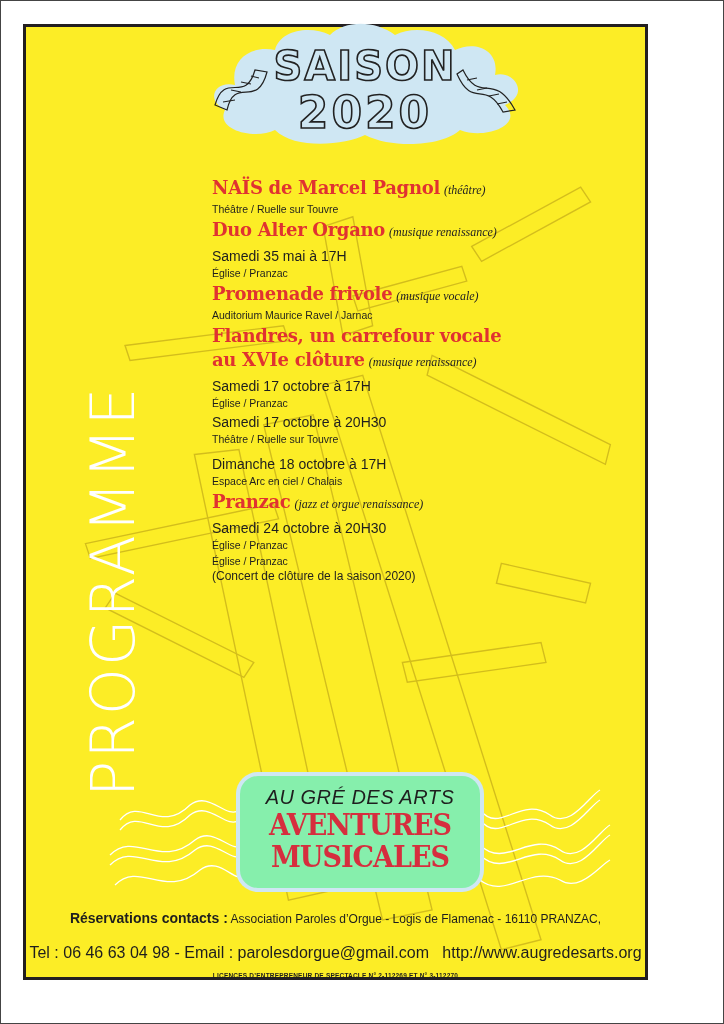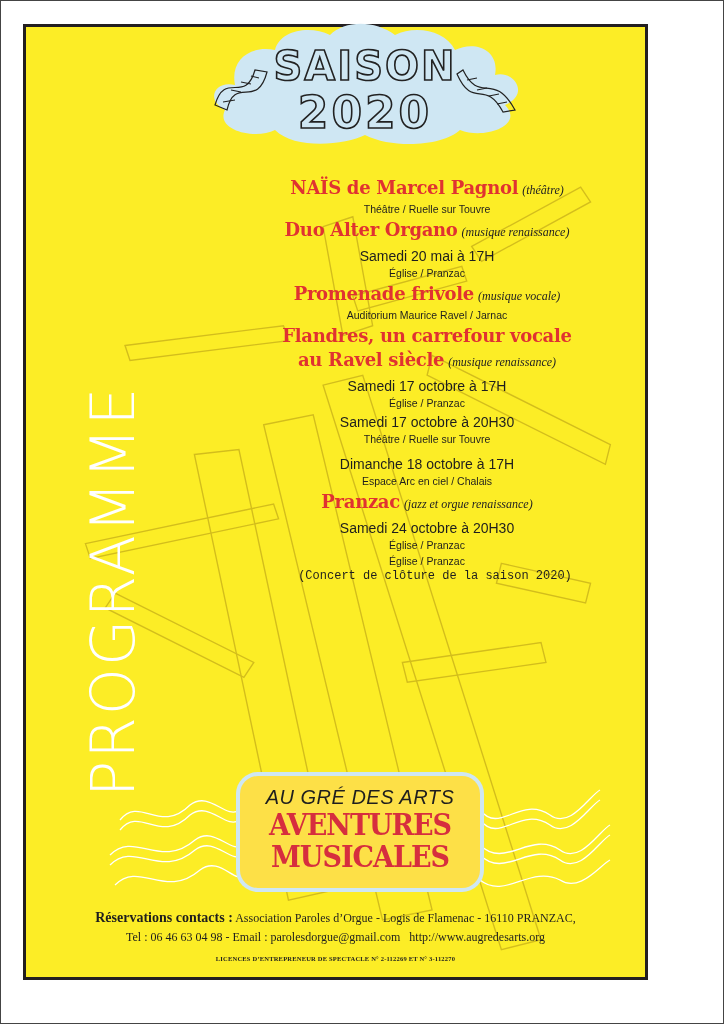--- a/index.html
+++ b/index.html
@@ -3,34 +3,34 @@
 <meta charset="utf-8">
 <style>
   html, body { margin:0; padding:0; }
   body { width:724px; height:1024px; background:#ffffff; position:relative; overflow:hidden; font-family:"DejaVu Sans", sans-serif; }
   .page-frame { position:absolute; left:0; top:0; width:722px; height:1022px; border:1px solid #444; }
   .poster-bg { position:absolute; left:23px; top:24px; width:625px; height:956px; background:#fced26; border:3px solid #231f20; box-sizing:border-box; overflow:hidden; }
   .sketch { position:absolute; left:0; top:0; width:100%; height:100%; pointer-events:none; }
   .header-cloud { position:absolute; left:195px; top:10px; width:340px; height:140px; }
   .vertical-title { position:absolute; left:52px; top:770px; transform-origin:0 0; transform:rotate(-90deg); font-family:"DejaVu Sans", sans-serif; font-weight:200; font-size:60px; letter-spacing:2px; color:#ffffff; white-space:nowrap; font-stretch:condensed; }
   .program { position:absolute; left:212px; top:176px; width:430px; }
-  .event { margin-bottom:2px;text-align:center; }
+  .event { margin-bottom:2px; }
   .ev-title { font-family:"DejaVu Serif", serif; font-weight:bold; color:#e03231; font-size:18px; line-height:24px; white-space:nowrap; letter-spacing:-0.3px; }
   .ev-genre { font-family:"Liberation Serif", serif; font-style:italic; font-weight:normal; color:#222; font-size:12px; margin-left:4px; letter-spacing:0; }
   .ev-date { font-family:"Liberation Sans", sans-serif; color:#1e1e1e; font-size:14px; line-height:20px; margin-top:2px; }
   .ev-venue { font-family:"Liberation Sans", sans-serif; font-weight:normal; color:#1e1e1e; font-size:10.5px; line-height:14px; }
-  .ev-note { font-family:Liberation Mono, monospace; color:#1e1e1e; font-size:12px; line-height:16px;margin-left:16px; }
+  .ev-note { font-family:Liberation Sans, sans-serif; color:#1e1e1e; font-size:12px; line-height:16px; }
   .gap { height:6px; }
-  .brand { position:absolute; left:240px; top:776px; width:240px; height:112px; background:#fde047; border-radius:18px; box-shadow:0 0 0 4px #cfe7f3; text-align:center; }
+  .brand { position:absolute; left:240px; top:776px; width:240px; height:112px; background:#86efac; border-radius:18px; box-shadow:0 0 0 4px #cfe7f3; text-align:center; }
   .brand-top { font-family:"Liberation Sans", sans-serif; font-style:italic; font-size:20px; color:#1e1e1e; margin-top:10px; letter-spacing:0.5px; }
   .brand-main { font-family:"DejaVu Serif", serif; font-weight:bold; color:#d62e3e; font-size:30px; line-height:32px; letter-spacing:-1px; font-stretch:condensed; }
-  .contacts { position:absolute; left:23px; top:910px; width:625px; text-align:center; color:#1e1e1e; font-family:Liberation Serif, serif; }
+  .contacts { position:absolute; left:23px; top:910px; width:625px; text-align:center; color:#1e1e1e; font-family:Liberation Sans, sans-serif; }
   .contacts .line1 { font-size:12px; }
   .contacts .line1 b { font-size:14px; }
-  .contacts .line2 { font-size:12px; margin-top:4px; }
+  .contacts .line2 { font-size:16px; margin-top:18px; }
   .contacts .licence { font-size:6.5px; font-weight:bold; margin-top:10px; letter-spacing:0.2px; }
 </style>
 </head>
 <body>
 
 <div class="page-frame"></div>
 
 <div class="poster-bg">
 
   <svg class="sketch" viewBox="0 0 625 956">
@@ -69,32 +69,32 @@
 
 <div class="program">
 
   <div class="event">
     <div class="ev-title"><span>NAÏS de Marcel Pagnol</span><span class="ev-genre">(théâtre)</span></div>
     <div class="ev-venue">Théâtre / Ruelle sur Touvre</div>
   </div>
 
   <div class="event">
     <div class="ev-title"><span>Duo Alter Organo</span><span class="ev-genre">(musique renaissance)</span></div>
-    <div class="ev-date">Samedi 20 mai à 17H</div>
+    <div class="ev-date">Samedi 35 mai à 17H</div>
     <div class="ev-venue">Église / Pranzac</div>
   </div>
 
   <div class="event">
     <div class="ev-title"><span>Promenade frivole</span><span class="ev-genre">(musique vocale)</span></div>
     <div class="ev-venue">Auditorium Maurice Ravel / Jarnac</div>
   </div>
 
   <div class="event">
     <div class="ev-title">Flandres, un carrefour vocale</div>
-    <div class="ev-title"><span>au Ravel siècle</span><span class="ev-genre">(musique renaissance)</span></div>
+    <div class="ev-title"><span>au XVIe clôture</span><span class="ev-genre">(musique renaissance)</span></div>
     <div class="ev-date">Samedi 17 octobre à 17H</div>
     <div class="ev-venue">Église / Pranzac</div>
   </div>
 
   <div class="event">
     <div class="ev-date">Samedi 17 octobre à 20H30</div>
     <div class="ev-venue">Théâtre / Ruelle sur Touvre</div>
     <div class="gap"></div>
     <div class="ev-date">Dimanche 18 octobre à 17H</div>
     <div class="ev-venue">Espace Arc en ciel / Chalais</div>

